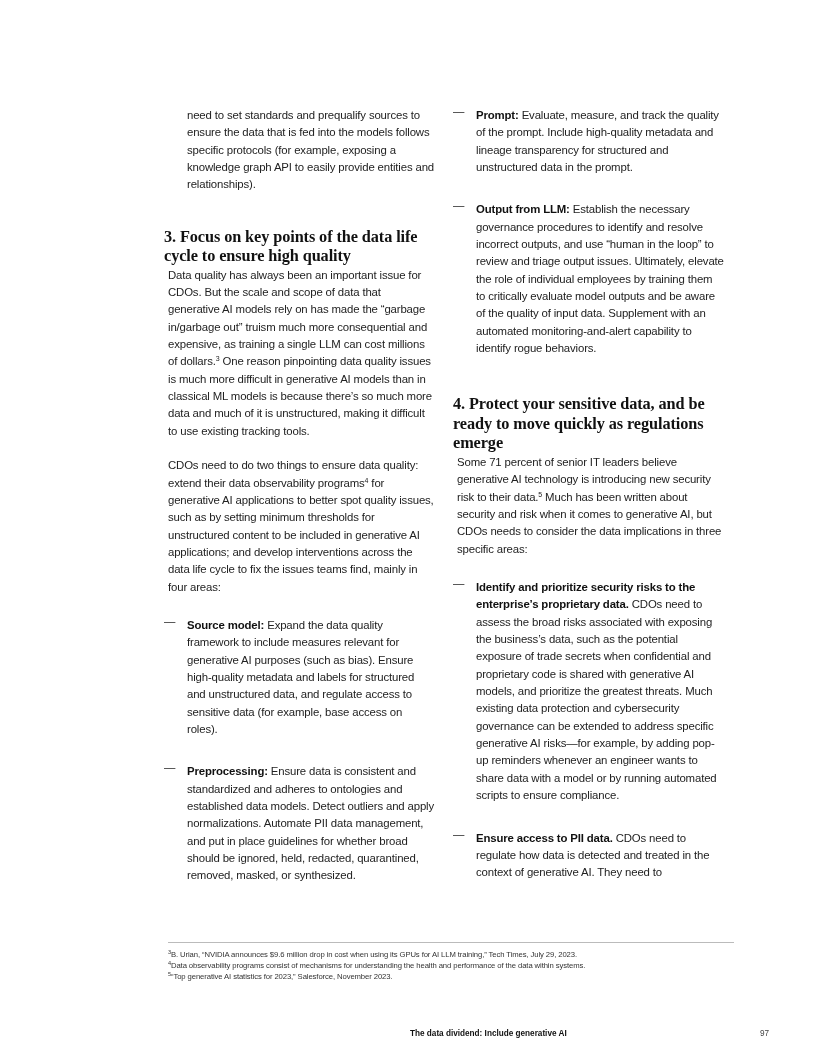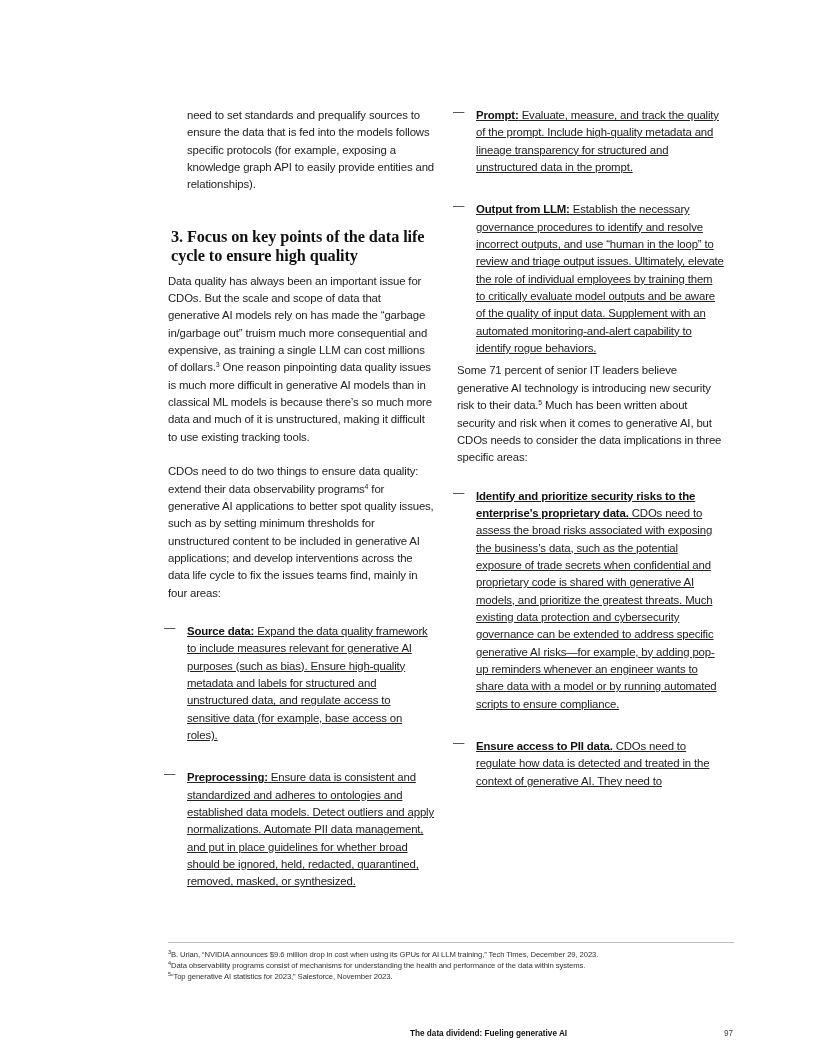--- a/index.html
+++ b/index.html
@@ -4,82 +4,83 @@
 <style>
   html, body { margin: 0; padding: 0; background: #ffffff; }
   body { width: 816px; height: 1056px; position: relative; overflow: hidden;
          font-family: "Liberation Sans", sans-serif; color: #222222; }
   .col { position: absolute; top: 103px; width: 275px; }
   .col-left { left: 164px; }
   .col-right { left: 453px; }
   p, .item-text { margin: 4px; font-size: 11.4px; line-height: 17.35px; letter-spacing: -0.15px; }
   .indent { padding-left: 19px; }
   h2 { font-family: "Liberation Serif", serif; font-weight: bold; font-size: 16.3px;
-       line-height: 19.5px; margin: 7px; color: #111111; letter-spacing: -0.1px; }
+       line-height: 19.5px; margin: 0; color: #111111; letter-spacing: -0.1px; }
   .item { display: flex; }
   .dash { width: 19px; flex: 0 0 19px; font-size: 11.4px; line-height: 17.35px; }
-  .item-text { flex: 1; text-decoration: underline; }
+  .item-text { flex: 1; }
   .item-text b { font-weight: bold; color: #111; }
   sup { font-size: 7px; line-height: 0; vertical-align: 4px; }
   .footnotes { position: absolute; left: 168px; top: 942px; width: 566px;
                border-top: 1px solid #bbbbbb; padding-top: 7px; }
   .fn { font-size: 7.7px; line-height: 10.8px; color: #333; letter-spacing: -0.1px; }
   .fn sup { font-size: 5.5px; vertical-align: 3px; }
   .footer-title { position: absolute; left: 410px; top: 1029px; font-size: 8.2px;
                   font-weight: bold; color: #111; }
-  .page-num { position: absolute; left: 724px; top: 1029px; font-size: 8.2px; color: #444; }
+  .page-num { position: absolute; left: 760px; top: 1029px; font-size: 8.2px; color: #444; }
 </style>
 </head>
 <body>
 
 <div class="col col-left">
   <p class="indent">need to set standards and prequalify sources to ensure the data that is fed into the models follows specific protocols (for example, exposing a knowledge graph API to easily provide entities and relationships).</p>
 
   <h2 style="margin-top:33px;">3. Focus on key points of the data life cycle to ensure high quality</h2>
 
   <p style="margin-top:1px;"><span>Data quality has always been an important issue for CDOs. But the scale and scope of data that generative AI models rely on has made the “garbage in/garbage out” truism much more consequential and expensive, as training a single LLM can cost millions of dollars.</span><sup>3</sup><span> One reason pinpointing data quality issues is much more difficult in generative AI models than in classical ML models is because there’s so much more data and much of it is unstructured, making it difficult to use existing tracking tools.</span></p>
 
   <p style="margin-top:17px;"><span>CDOs need to do two things to ensure data quality: extend their data observability programs</span><sup>4</sup><span> for generative AI applications to better spot quality issues, such as by setting minimum thresholds for unstructured content to be included in generative AI applications; and develop interventions across the data life cycle to fix the issues teams find, mainly in four areas:</span></p>
 
   <div class="item" style="margin-top:17px;">
     <span class="dash">—</span>
-    <p class="item-text"><b>Source data:</b><span> Expand the data quality framework to include measures relevant for generative AI purposes (such as bias). Ensure high-quality metadata and labels for structured and unstructured data, and regulate access to sensitive data (for example, base access on roles).</span></p>
+    <p class="item-text"><b>Source model:</b><span> Expand the data quality framework to include measures relevant for generative AI purposes (such as bias). Ensure high-quality metadata and labels for structured and unstructured data, and regulate access to sensitive data (for example, base access on roles).</span></p>
   </div>
 
   <div class="item" style="margin-top:17px;">
     <span class="dash">—</span>
     <p class="item-text"><b>Preprocessing:</b><span> Ensure data is consistent and standardized and adheres to ontologies and established data models. Detect outliers and apply normalizations. Automate PII data management, and put in place guidelines for whether broad should be ignored, held, redacted, quarantined, removed, masked, or synthesized.</span></p>
   </div>
 </div>
 
 <div class="col col-right">
   <div class="item">
     <span class="dash">—</span>
     <p class="item-text"><b>Prompt:</b><span> Evaluate, measure, and track the quality of the prompt. Include high-quality metadata and lineage transparency for structured and unstructured data in the prompt.</span></p>
   </div>
 
   <div class="item" style="margin-top:17px;">
     <span class="dash">—</span>
     <p class="item-text"><b>Output from LLM:</b><span> Establish the necessary governance procedures to identify and resolve incorrect outputs, and use “human in the loop” to review and triage output issues. Ultimately, elevate the role of individual employees by training them to critically evaluate model outputs and be aware of the quality of input data. Supplement with an automated monitoring-and-alert capability to identify rogue behaviors.</span></p>
   </div>
 
+  <h2 style="margin-top:33px;">4. Protect your sensitive data, and be ready to move quickly as regulations emerge</h2>
 
   <p style="margin-top:1px;"><span>Some 71 percent of senior IT leaders believe generative AI technology is introducing new security risk to their data.</span><sup>5</sup><span> Much has been written about security and risk when it comes to generative AI, but CDOs needs to consider the data implications in three specific areas:</span></p>
 
   <div class="item" style="margin-top:17px;">
     <span class="dash">—</span>
     <p class="item-text"><b>Identify and prioritize security risks to the enterprise’s proprietary data.</b><span> CDOs need to assess the broad risks associated with exposing the business’s data, such as the potential exposure of trade secrets when confidential and proprietary code is shared with generative AI models, and prioritize the greatest threats. Much existing data protection and cybersecurity governance can be extended to address specific generative AI risks—for example, by adding pop-up reminders whenever an engineer wants to share data with a model or by running automated scripts to ensure compliance.</span></p>
   </div>
 
   <div class="item" style="margin-top:17px;">
     <span class="dash">—</span>
     <p class="item-text"><b>Ensure access to PII data.</b><span> CDOs need to regulate how data is detected and treated in the context of generative AI. They need to</span></p>
   </div>
 </div>
 
 <div class="footnotes">
-  <div class="fn"><sup>3</sup><span>B. Urian, “NVIDIA announces $9.6 million drop in cost when using its GPUs for AI LLM training,” Tech Times, December 29, 2023.</span></div>
+  <div class="fn"><sup>3</sup><span>B. Urian, “NVIDIA announces $9.6 million drop in cost when using its GPUs for AI LLM training,” Tech Times, July 29, 2023.</span></div>
   <div class="fn"><sup>4</sup><span>Data observability programs consist of mechanisms for understanding the health and performance of the data within systems.</span></div>
   <div class="fn"><sup>5</sup><span>“Top generative AI statistics for 2023,” Salesforce, November 2023.</span></div>
 </div>
 
-<div class="footer-title">The data dividend: Fueling generative AI</div>
+<div class="footer-title">The data dividend: Include generative AI</div>
 <div class="page-num">97</div>
 
 </body></html>

